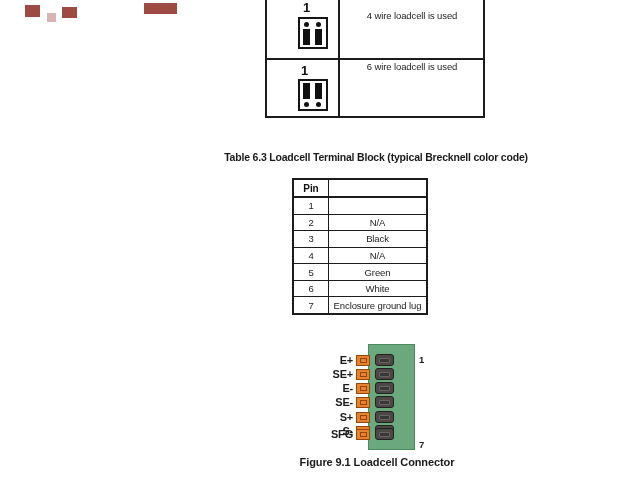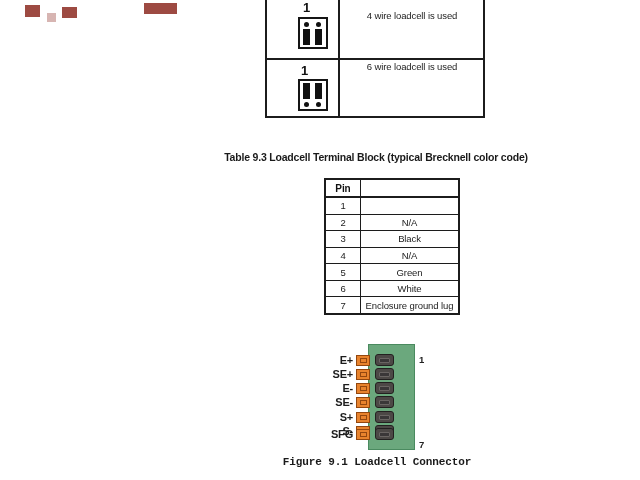--- a/index.html
+++ b/index.html
@@ -36,24 +36,24 @@
   .jbar{position:absolute;width:7px;height:16px;background:#111;}
   .jblock.a .jdot.d1{left:4px;top:3px;} .jblock.a .jdot.d2{left:16px;top:3px;}
   .jblock.a .jbar.b1{left:3px;top:10px;} .jblock.a .jbar.b2{left:15px;top:10px;}
   .jblock.b .jbar.b1{left:3px;top:2px;} .jblock.b .jbar.b2{left:15px;top:2px;}
   .jblock.b .jdot.d1{left:4px;top:21px;} .jblock.b .jdot.d2{left:16px;top:21px;}
 
   
   .caption1{left:216px;top:151px;width:320px;text-align:center;
             font-size:10.5px;font-weight:bold;letter-spacing:-0.2px;color:#1a1a1a;}
   .caption2{left:217px;top:456px;width:320px;text-align:center;
-            font-size:11px;font-weight:bold;letter-spacing:-0.1px;color:#1a1a1a;font-family:Liberation Mono, monospace;}
-
-  
-  .ptable{left:324px;top:178px;width:136px;height:137px;box-sizing:border-box;
+            font-size:11px;font-weight:bold;letter-spacing:-0.1px;color:#1a1a1a;}
+
+  
+  .ptable{left:292px;top:178px;width:136px;height:137px;box-sizing:border-box;
           border:2px solid #1c1c1c;display:flex;flex-direction:column;}
   .prow{display:flex;flex:1;align-items:stretch;border-bottom:1px solid #1c1c1c;}
   .prow:last-child{border-bottom:none;}
   .prow.head{flex:0 0 16px;border-bottom:2px solid #1c1c1c;font-weight:bold;}
   .pcell{display:flex;align-items:center;justify-content:center;
          font-size:9.5px;letter-spacing:-0.1px;color:#222;}
   .pcell.pin{width:35px;border-right:1.5px solid #1c1c1c;box-sizing:border-box;}
   .pcell.color{flex:1;}
   .prow.head .pcell{font-size:10px;color:#111;}
 
@@ -103,21 +103,21 @@
   <div class="jlabel b">1</div>
   <div class="jblock b">
     <div class="jbar b1"></div>
     <div class="jbar b2"></div>
     <div class="jdot d1"></div>
     <div class="jdot d2"></div>
   </div>
   <div class="jdesc r2">6 wire loadcell is used</div>
 </div>
 
-<div class="abs caption1">Table 9.3  Loadcell Terminal Block (typical Brecknell color code)</div>
+<div class="abs caption1">Table 6.3  Loadcell Terminal Block (typical Brecknell color code)</div>
 
 <div class="abs ptable">
   <div class="prow head">
     <div class="pcell pin">Pin</div>
   </div>
   <div class="prow">
     <div class="pcell pin">1</div>
   </div>
   <div class="prow">
     <div class="pcell pin">2</div>

